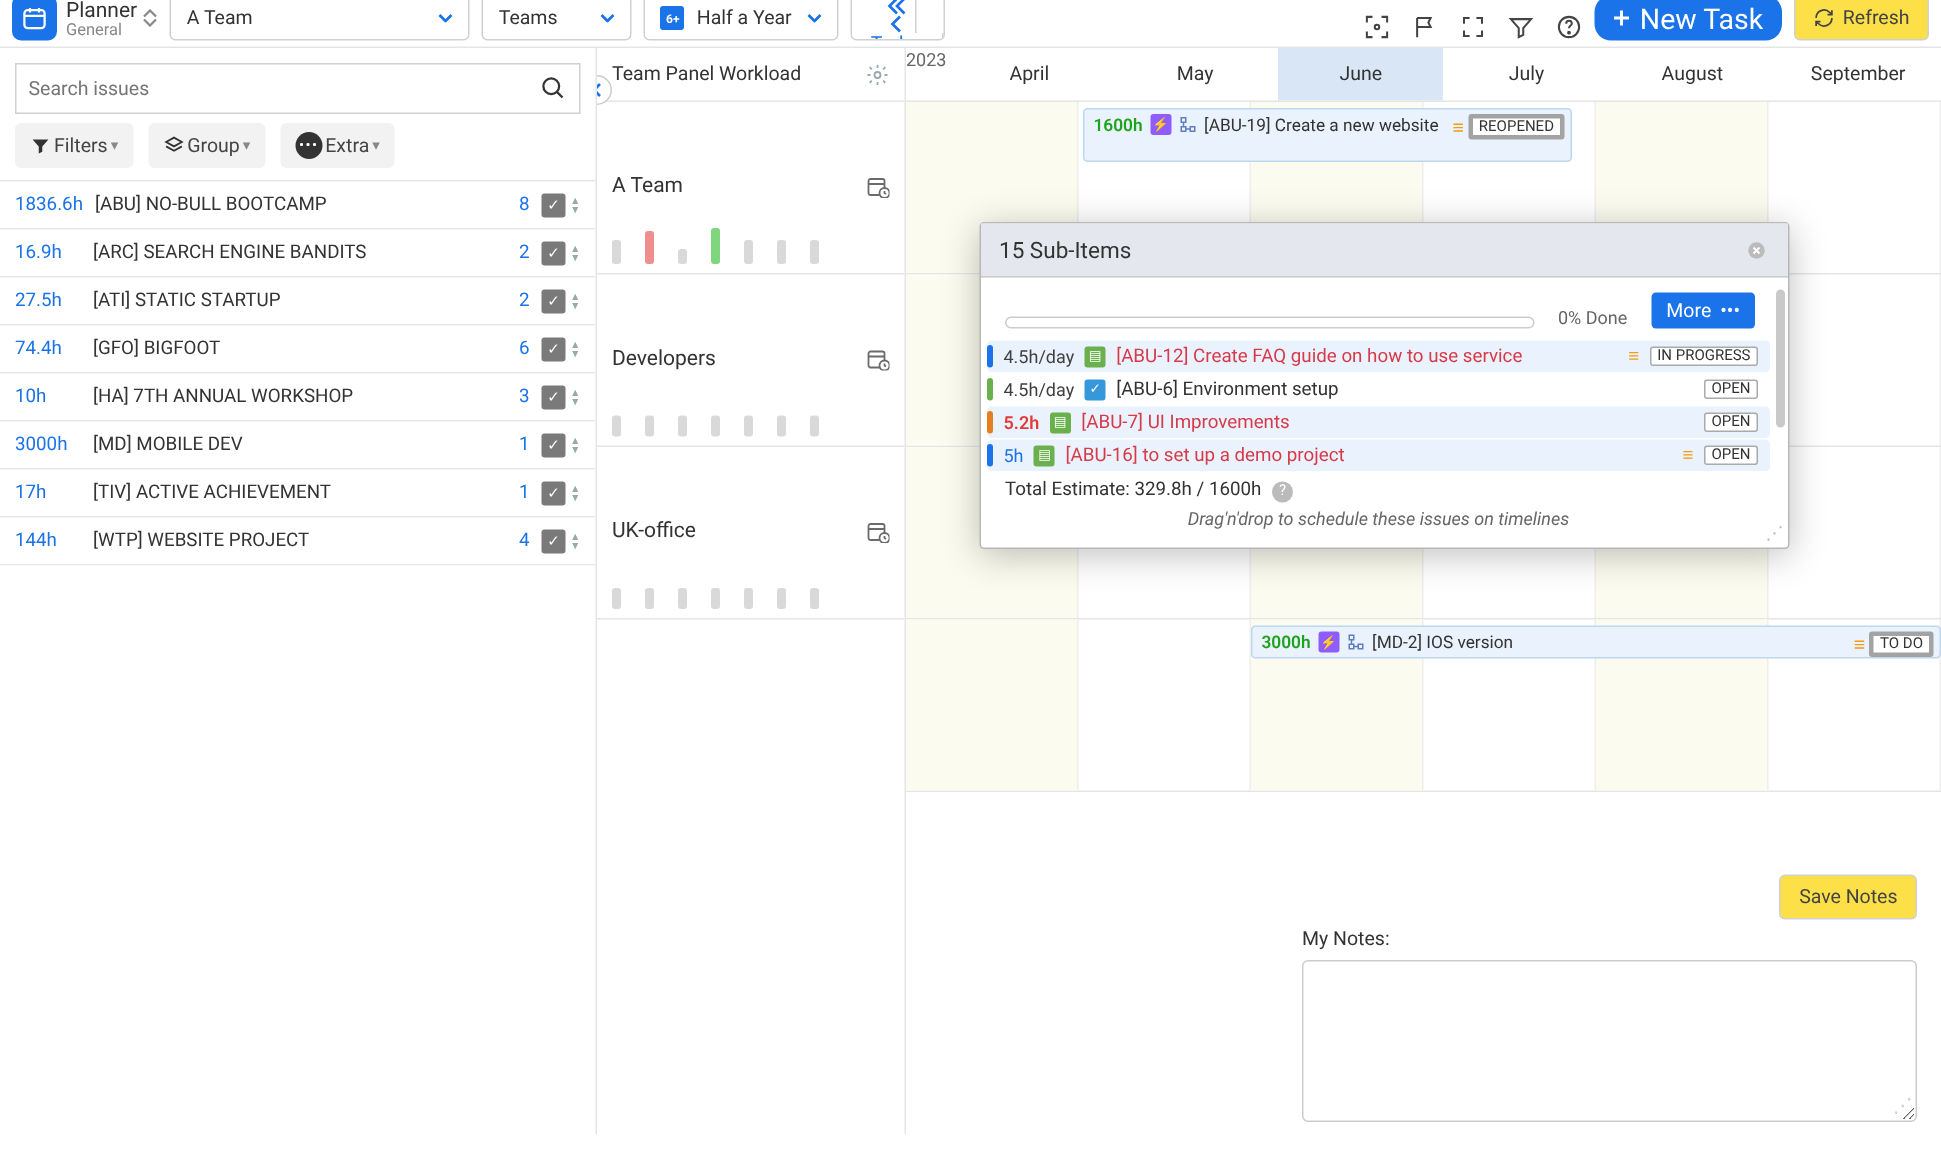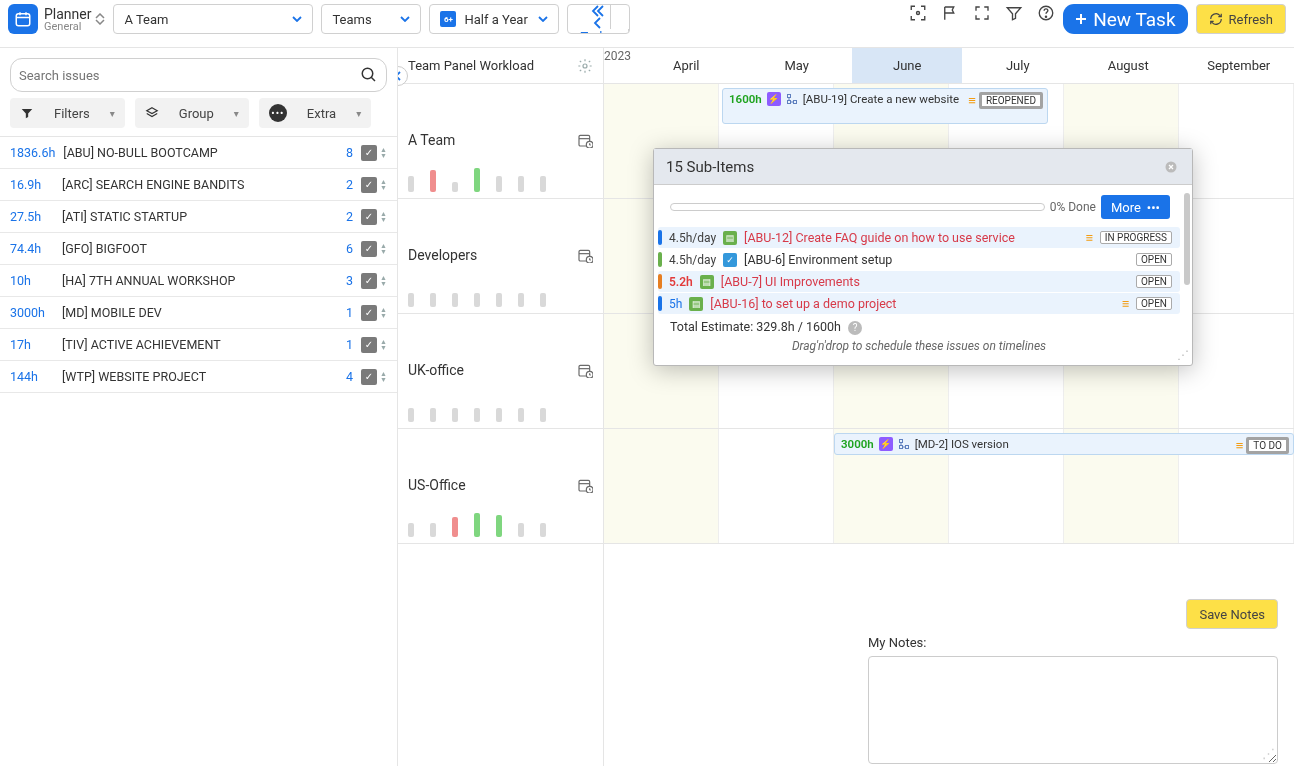--- a/index.html
+++ b/index.html
@@ -1,21 +1,21 @@
 <!DOCTYPE html>
 <html><head>
 <meta charset="utf-8">
 <style>
   *{box-sizing:border-box;margin:0;padding:0;font-family:-apple-system,BlinkMacSystemFont,"Segoe UI",Roboto,Arial,sans-serif;}
   html,body{height:100%;}
   body{background:#fff;color:#333;font-size:13px;overflow:hidden;}
   svg{display:block;}
 
   
-  .topbar{height:48px;display:flex;align-items:flex-start;padding:4px 8px;gap:8px;border-bottom:1px solid #e5e5e5;}
+  .topbar{height:32px;display:flex;align-items:flex-end;padding:4px 8px;gap:8px;border-bottom:1px solid #e5e5e5;}
   .app-badge{display:flex;align-items:center;gap:6px;}
   .app-icon{width:30px;height:30px;border-radius:6px;background:#1a73e8;display:flex;align-items:center;justify-content:center;}
   .app-title{line-height:1;}
   .app-title .t1{font-size:14px;color:#333;}
   .app-title .t2{font-size:11px;color:#888;}
   .updown{display:flex;flex-direction:column;color:#888;margin-left:-2px;}
   .drop{height:30px;border:1px solid #d0d0d0;border-radius:4px;display:flex;align-items:center;padding:0 10px;gap:8px;background:#fff;cursor:pointer;font-size:13px;color:#333;}
   .drop .caret{color:#1a73e8;}
   .drop.team{width:200px;}
   .drop.teams{width:100px;}
@@ -30,24 +30,24 @@
   .btn-primary{height:30px;background:#1a73e8;color:#fff;border-radius:11px;display:flex;align-items:center;gap:6px;padding:0 12px;cursor:pointer;font-size:19px;}
   .btn-plain{height:30px;border:1px solid #d0d0d0;border-radius:4px;display:flex;align-items:center;gap:6px;padding:0 12px;cursor:pointer;font-size:13px;color:#444;background:#fde047;}
 
   
   .layout{display:flex;height:calc(100% - 42px);}
   .left{width:398px;flex-shrink:0;display:flex;flex-direction:column;border-right:1px solid #e5e5e5;}
   .right{flex:1;position:relative;display:flex;flex-direction:column;overflow:hidden;}
 
   
   .search-wrap{padding:10px 10px 6px;}
-  .search{height:34px;border:1px solid #d0d0d0;border-radius:12px;display:flex;align-items:center;padding:0 8px;gap:6px;color:#888;}
+  .search{height:34px;border:1px solid #d0d0d0;border-radius:0;display:flex;align-items:center;padding:0 8px;gap:6px;color:#888;}
   .search input{flex:1;border:none;outline:none;font-size:13px;color:#333;}
   .filter-row{display:flex;gap:10px;padding:0 10px 8px;}
-  .chip{height:30px;border-radius:4px;background:#f2f2f2;display:flex;align-items:center;gap:20px;padding:0 10px;cursor:pointer;color:#444;font-size:13px;text-align:center;}
+  .chip{height:30px;border-radius:4px;background:#f2f2f2;display:flex;align-items:center;gap:2px;padding:0 10px;cursor:pointer;color:#444;font-size:13px;text-align:center;}
   .chip .caret{font-size:10px;color:#888;}
   .chip.extra .dots{width:18px;height:18px;border-radius:50%;background:#333;display:flex;align-items:center;justify-content:center;color:#fff;font-size:10px;letter-spacing:1px;}
   .issues{overflow:auto;border-top:1px solid #e5e5e5;}
   .issue{display:flex;align-items:center;height:32px;padding:0 10px;border-bottom:1px solid #e8e8e8;gap:8px;cursor:pointer;}
   .issue .hrs{color:#1a73e8;font-size:12.5px;min-width:44px;}
   .issue .name{flex:1;font-size:12.5px;white-space:nowrap;overflow:hidden;text-overflow:ellipsis;}
   .issue .count{color:#1a73e8;font-size:12.5px;}
   .issue .ctls{display:flex;align-items:center;gap:3px;color:#9aa;}
   .issue .chk{width:16px;height:16px;background:#7a7a7a;border-radius:2px;display:flex;align-items:center;justify-content:center;color:#fff;font-size:10px;}
   .issue .sort{display:flex;flex-direction:column;font-size:7px;line-height:6px;color:#9aa;}
@@ -89,21 +89,21 @@
   .task-card .badge{border:3px solid #a3a3a3;padding:0 4px;font-size:10px;background:#fff;border-radius:2px;}
 
   
   .collapse-handle{position:absolute;left:-10px;top:18px;width:20px;height:20px;border:1px solid #ccc;border-radius:50%;background:#fff;display:flex;align-items:center;justify-content:center;color:#1a73e8;cursor:pointer;z-index:5;}
 
   
   .popup{position:absolute;left:653px;top:148px;width:540px;background:#fff;border:1px solid #b8b8b8;border-radius:3px;box-shadow:0 4px 24px rgba(0,0,0,.25);z-index:20;}
   .popup-head{height:36px;background:#e4e8ee;border-bottom:1px solid #ccc;display:flex;align-items:center;padding:0 12px;font-size:15px;}
   .popup-head .close{margin-left:auto;width:18px;height:18px;color:#9aa;cursor:pointer;display:flex;align-items:center;justify-content:center;}
   .popup-body{padding:10px 12px 10px 4px;position:relative;}
-  .popup-top{display:flex;align-items:center;gap:5px;padding:0 10px 8px 12px;}
+  .popup-top{display:flex;align-items:flex-end;gap:16px;padding:0 10px 8px 12px;}
   .progress{flex:1;}
   .progress-bar{height:8px;border:1px solid #ccc;border-radius:8px;background:#fff;}
   .done{font-size:12px;color:#666;white-space:nowrap;}
   .more-btn{height:24px;background:#1a73e8;color:#fff;border-radius:3px;display:flex;align-items:center;gap:6px;padding:0 10px;cursor:pointer;font-size:13px;}
   .sub-list{}
   .sub-item{display:flex;align-items:center;gap:7px;padding:3px 8px 3px 0;font-size:12.5px;position:relative;margin-bottom:1px;}
   .sub-item .stripe{width:4px;align-self:stretch;border-radius:2px;}
   .sub-item .h{font-size:12px;}
   .sub-item.green .h{color:#404040;}
   .sub-item.red .h{color:#e23b3b;font-weight:600;}
@@ -493,42 +493,20 @@
               <div class="bars">
                 <span class="g" style="height:14px"></span>
                 <span class="g" style="height:14px"></span>
                 <span class="g" style="height:14px"></span>
                 <span class="g" style="height:14px"></span>
                 <span class="g" style="height:14px"></span>
                 <span class="g" style="height:14px"></span>
                 <span class="g" style="height:14px"></span>
               </div>
             </div>
-            <div class="team-row">
-              <div class="topline">
-                <span class="name">US-Office</span>
-                <span class="cal-ic">
-                  <svg width="16" height="16" viewBox="0 0 24 24" fill="none" stroke="#6b6b6b" stroke-width="1.8">
-                    <rect x="3" y="5" width="16" height="16" rx="2"></rect>
-                    <line x1="3" y1="10" x2="19" y2="10"></line>
-                    <circle cx="19" cy="19" r="5" fill="#fff"></circle>
-                    <path d="M19 17v2l1.5 1"></path>
-                  </svg>
-                </span>
-              </div>
-              <div class="bars">
-                <span class="g" style="height:14px"></span>
-                <span class="g" style="height:14px"></span>
-                <span class="r" style="height:20px"></span>
-                <span class="gn" style="height:24px"></span>
-                <span class="gn" style="height:22px"></span>
-                <span class="g" style="height:14px"></span>
-                <span class="g" style="height:14px"></span>
-              </div>
-            </div>
           </div>
       </div>
 
       <div class="timeline-area">
         <div class="tl-header">
           <div class="tl-year">2023</div>
           <div class="tl-months" id="months">
               <div class="m">April</div>
               <div class="m">May</div>
               <div class="m cur">June</div>

